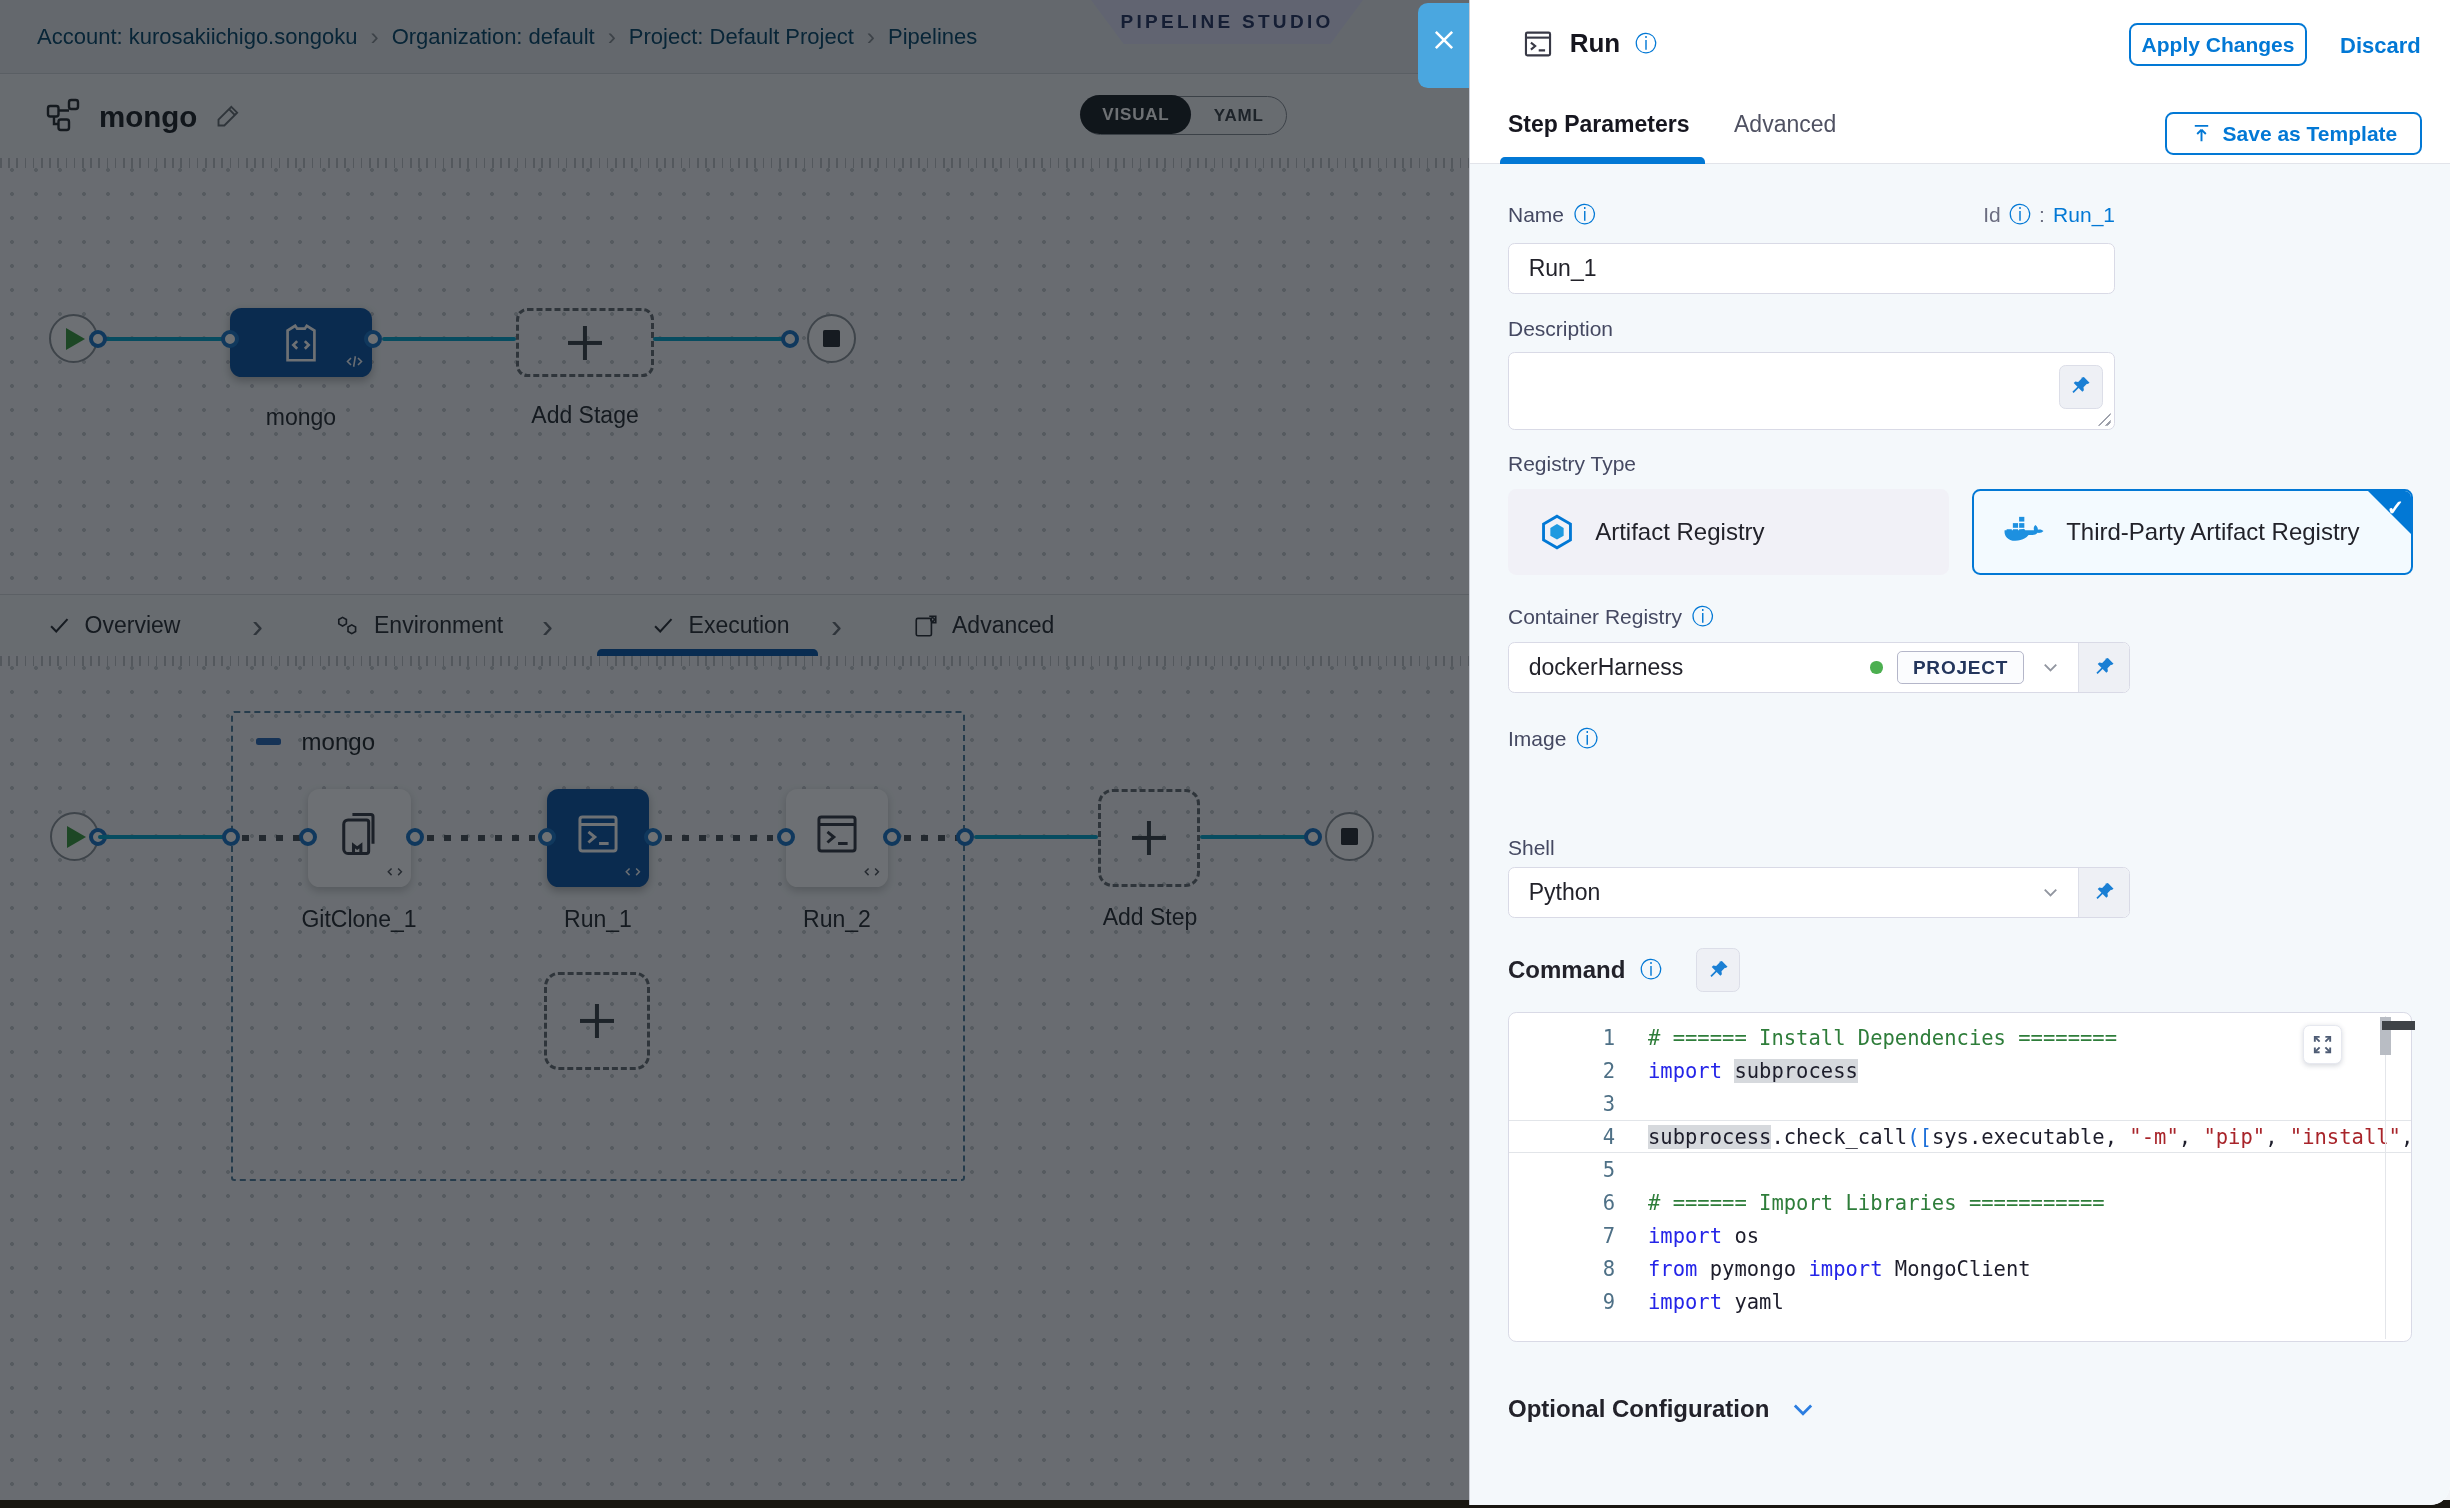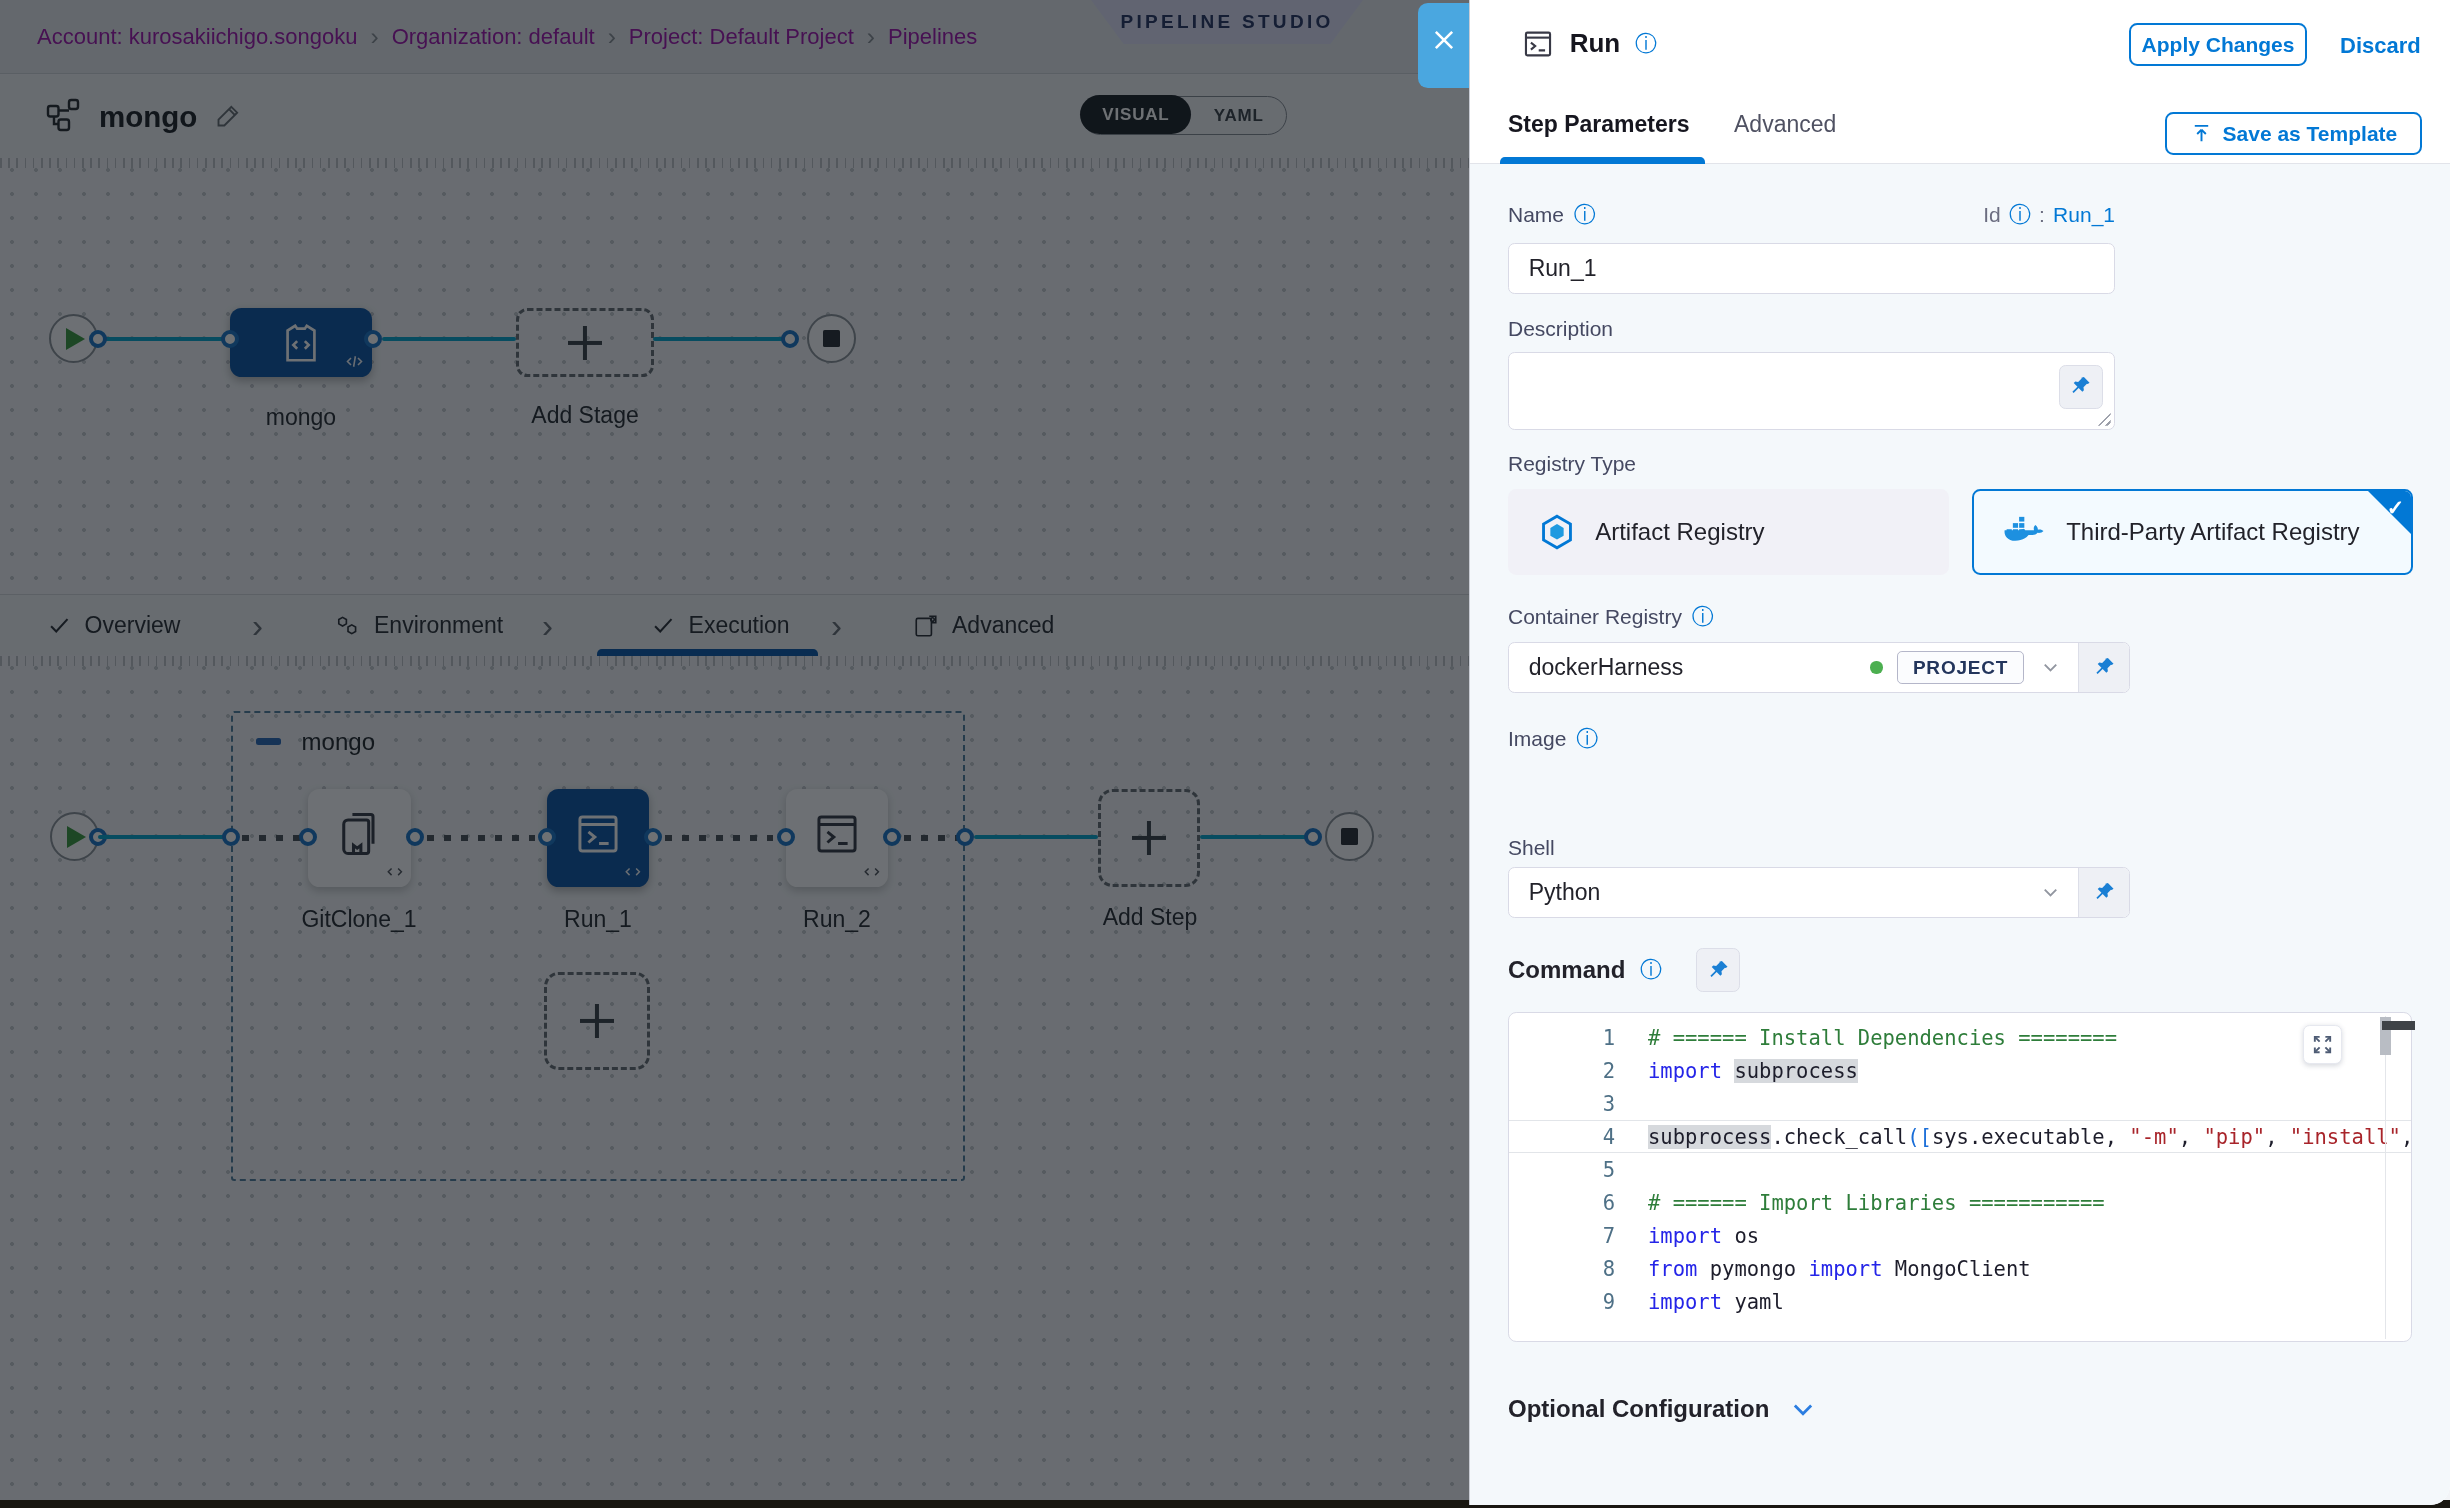--- a/index.html
+++ b/index.html
@@ -6,21 +6,21 @@
   html,body { width: 2450px; height: 1508px; }
   body { font-family: "Liberation Sans", sans-serif; background:#0e1116; }
   .screen { position:relative; width:2450px; height:1508px; overflow:hidden; background:#f2f4f7; }
 
   
   .left { position:absolute; left:0; top:0; width:1469px; height:1508px; background:#f2f4f7; }
   .overlay { position:absolute; inset:0; background:rgba(5,10,16,.58); z-index:50; }
 
   .topbar { position:absolute; left:0; top:0; width:100%; height:74px; background:#e7eaee; border-bottom:0.8px solid #cfd3d8; }
   .breadcrumb { position:absolute; left:37px; top:0; height:74px; display:flex; align-items:center; gap:13px; font-size:22px; }
-  .crumb { color:#a21caf; }
+  .crumb { color:#0c4a6e; }
   .crumb-sep { color:#8a9097; font-size:24.6px; }
 
   .studio-badge { position:absolute; left:1091px; top:0; width:272px; height:44px;
     background:#dfe1f8; clip-path:polygon(0 0,100% 0,88% 100%,12% 100%);
     color:#2c3a68; font-weight:bold; font-size:19px; letter-spacing:3.3px;
     display:flex; align-items:center; justify-content:center; }
 
   .titlebar { position:absolute; left:0; top:75px; width:100%; height:83px; background:#f0f2f5; }
   .title-wrap { position:absolute; left:45px; top:0; height:83px; display:flex; align-items:center; gap:18px; }
   .pipeline-title { font-size:29.5px; font-weight:bold; color:#22272d; }

